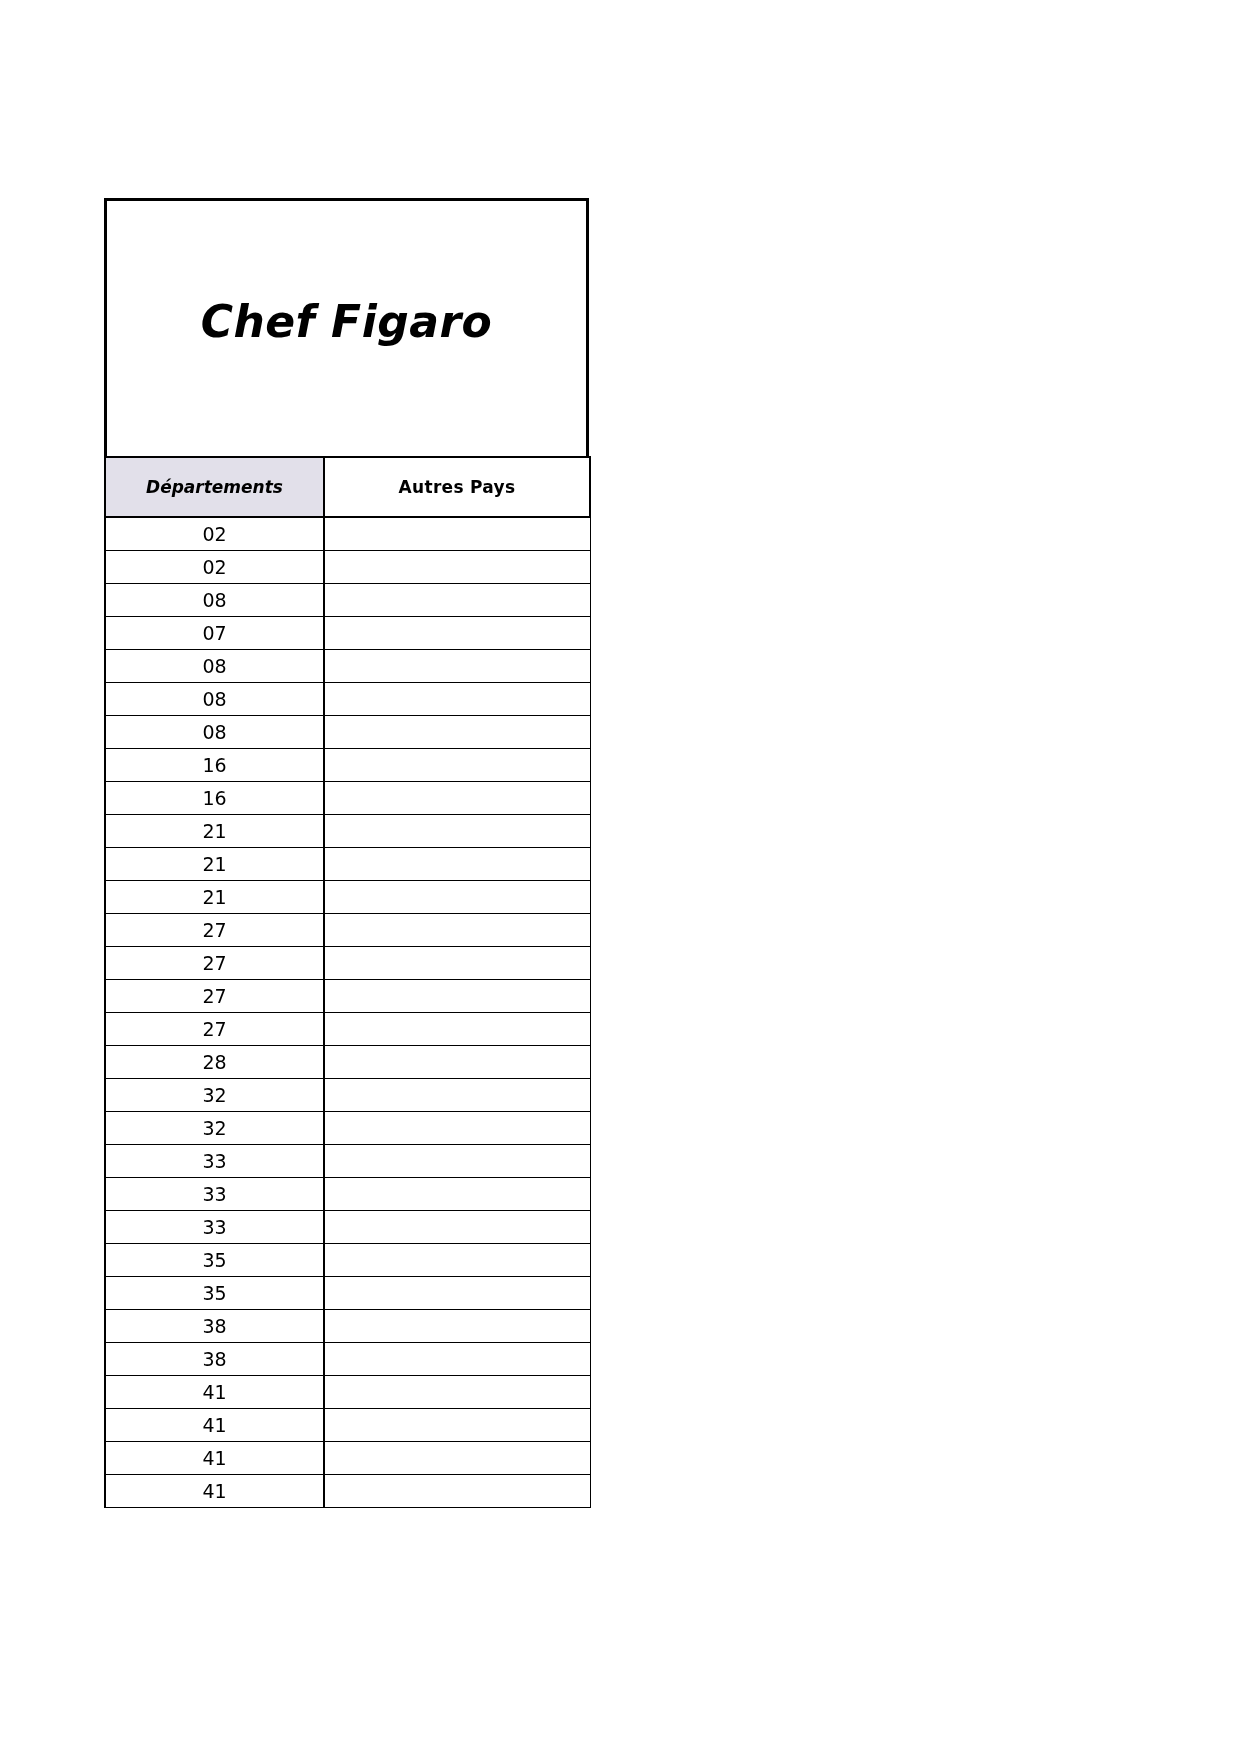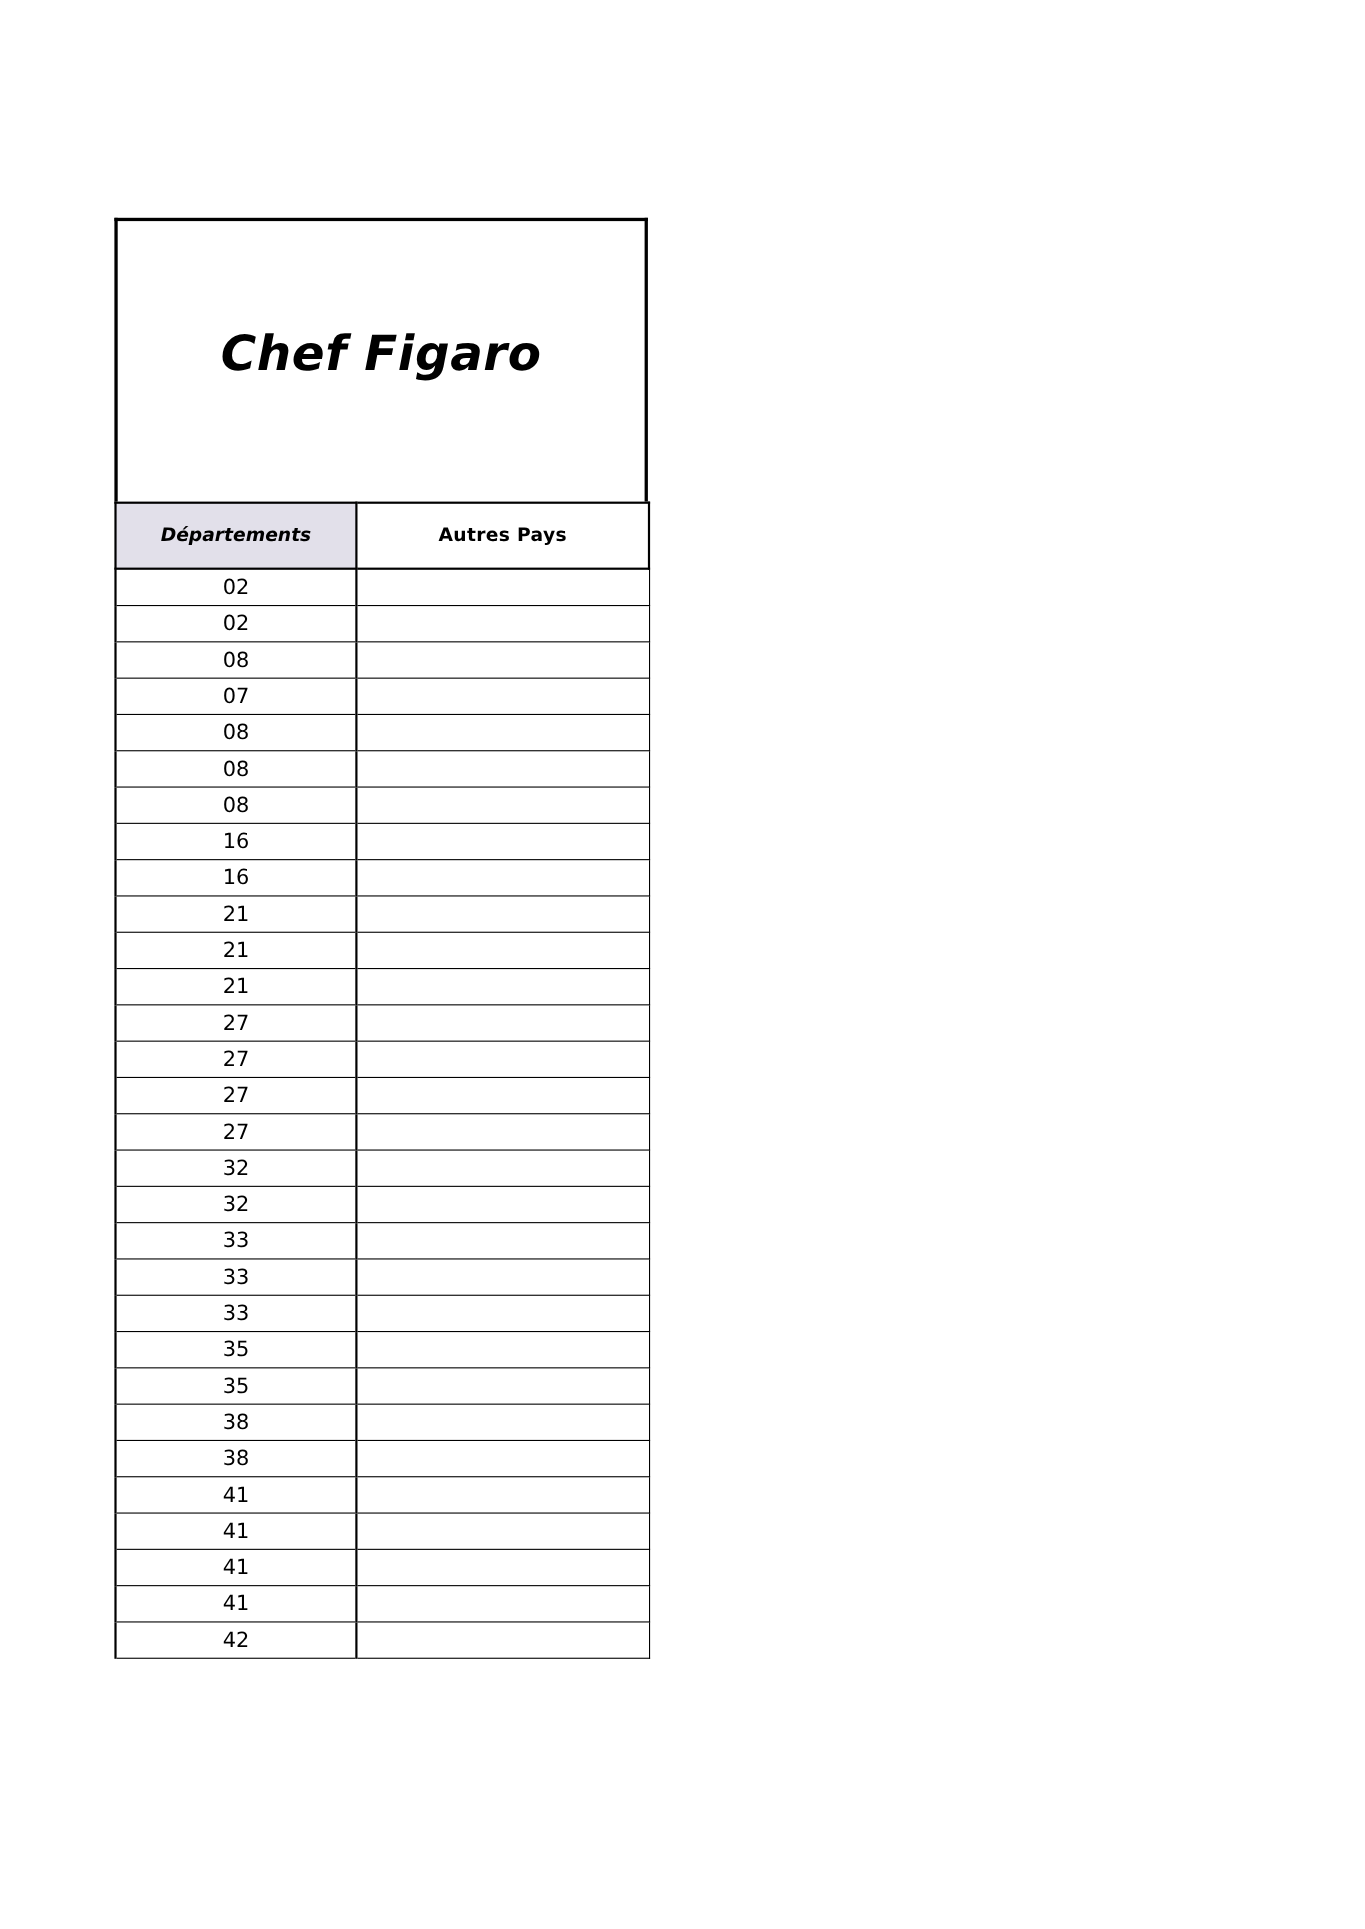--- a/index.html
+++ b/index.html
@@ -185,20 +185,24 @@
           </tr>
           <tr>
             <td class="cell-dept">27</td>
             <td class="cell-pays"></td>
           </tr>
           <tr>
             <td class="cell-dept">27</td>
             <td class="cell-pays"></td>
           </tr>
           <tr>
+            <td class="cell-dept">28</td>
+            <td class="cell-pays"></td>
+          </tr>
+          <tr>
             <td class="cell-dept">32</td>
             <td class="cell-pays"></td>
           </tr>
           <tr>
             <td class="cell-dept">32</td>
             <td class="cell-pays"></td>
           </tr>
           <tr>
             <td class="cell-dept">33</td>
             <td class="cell-pays"></td>
@@ -234,23 +238,19 @@
           <tr>
             <td class="cell-dept">41</td>
             <td class="cell-pays"></td>
           </tr>
           <tr>
             <td class="cell-dept">41</td>
             <td class="cell-pays"></td>
           </tr>
           <tr>
             <td class="cell-dept">41</td>
-            <td class="cell-pays"></td>
-          </tr>
-          <tr>
-            <td class="cell-dept">42</td>
             <td class="cell-pays"></td>
           </tr>
         </tbody>
     </table>
 
   </div>
 </div>
 
 </body></html>

